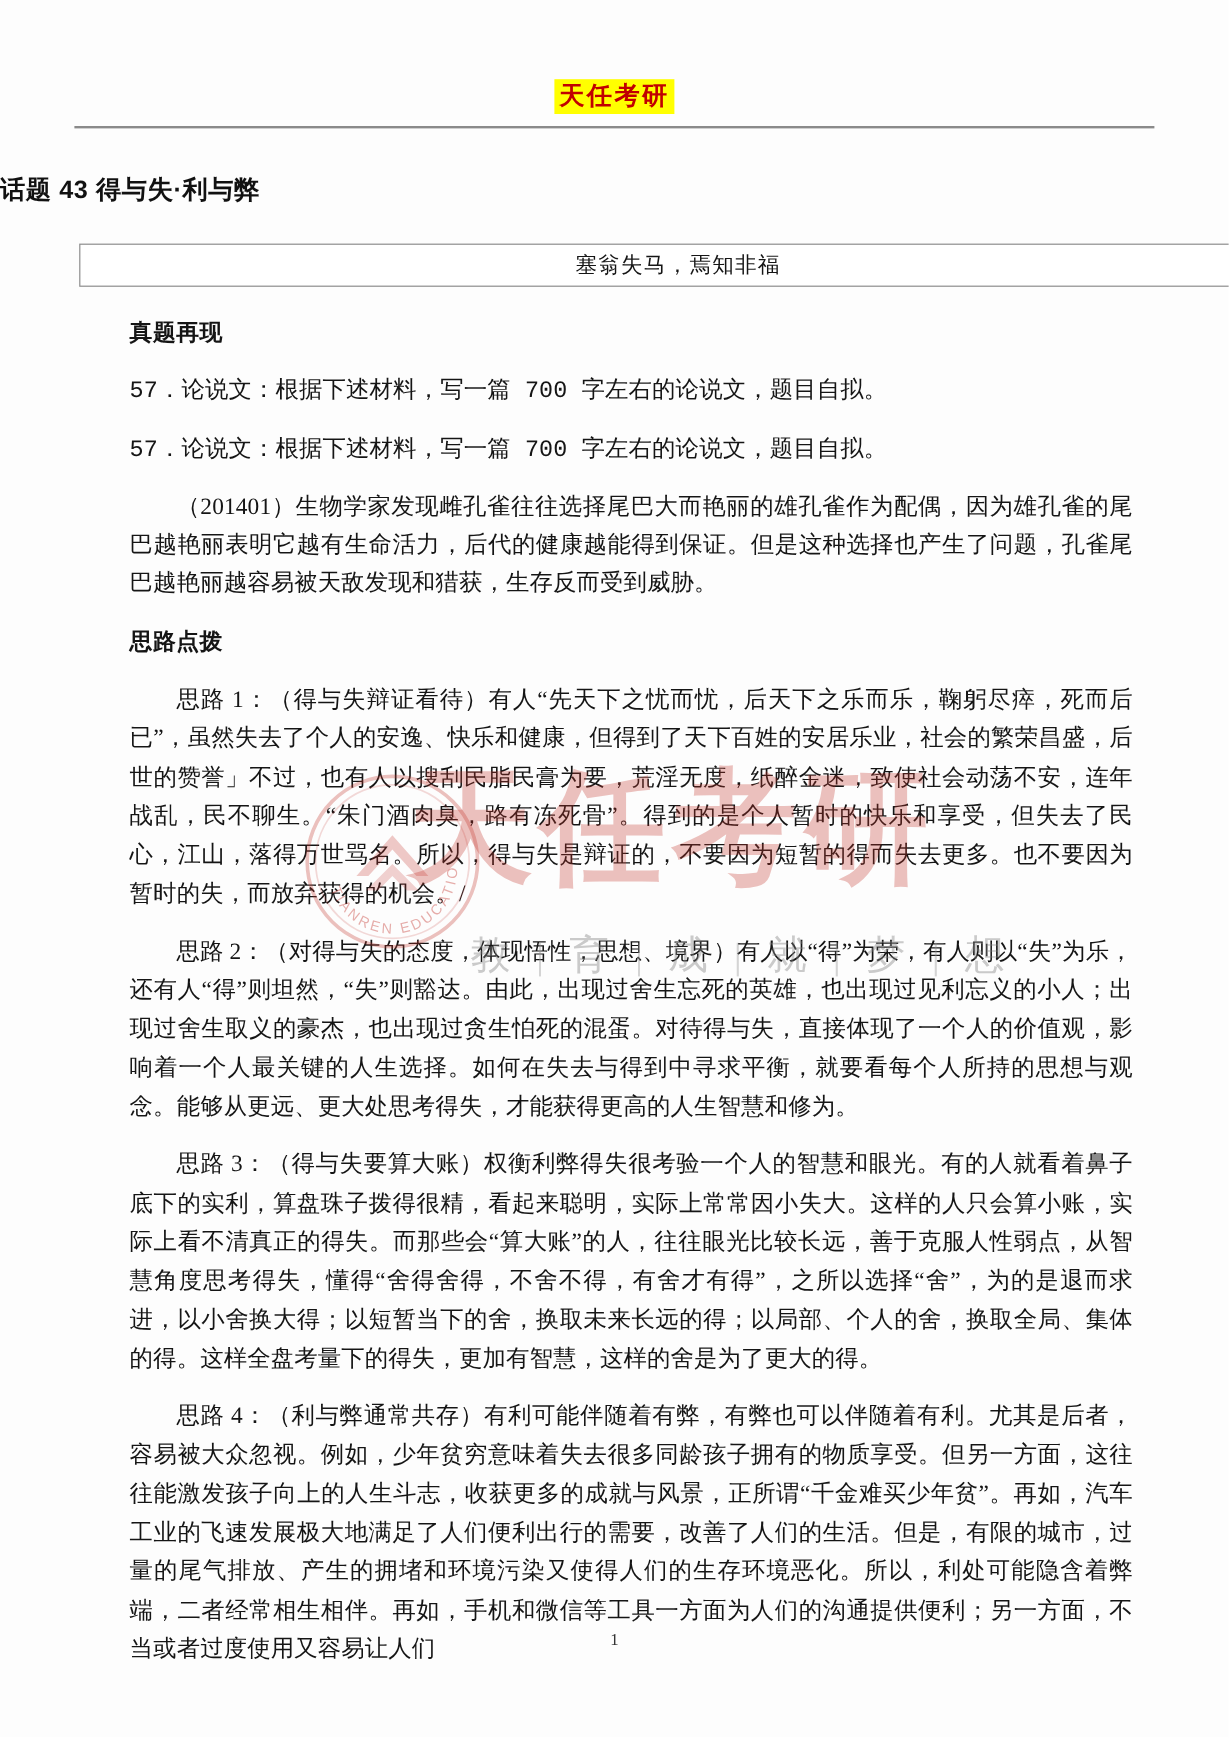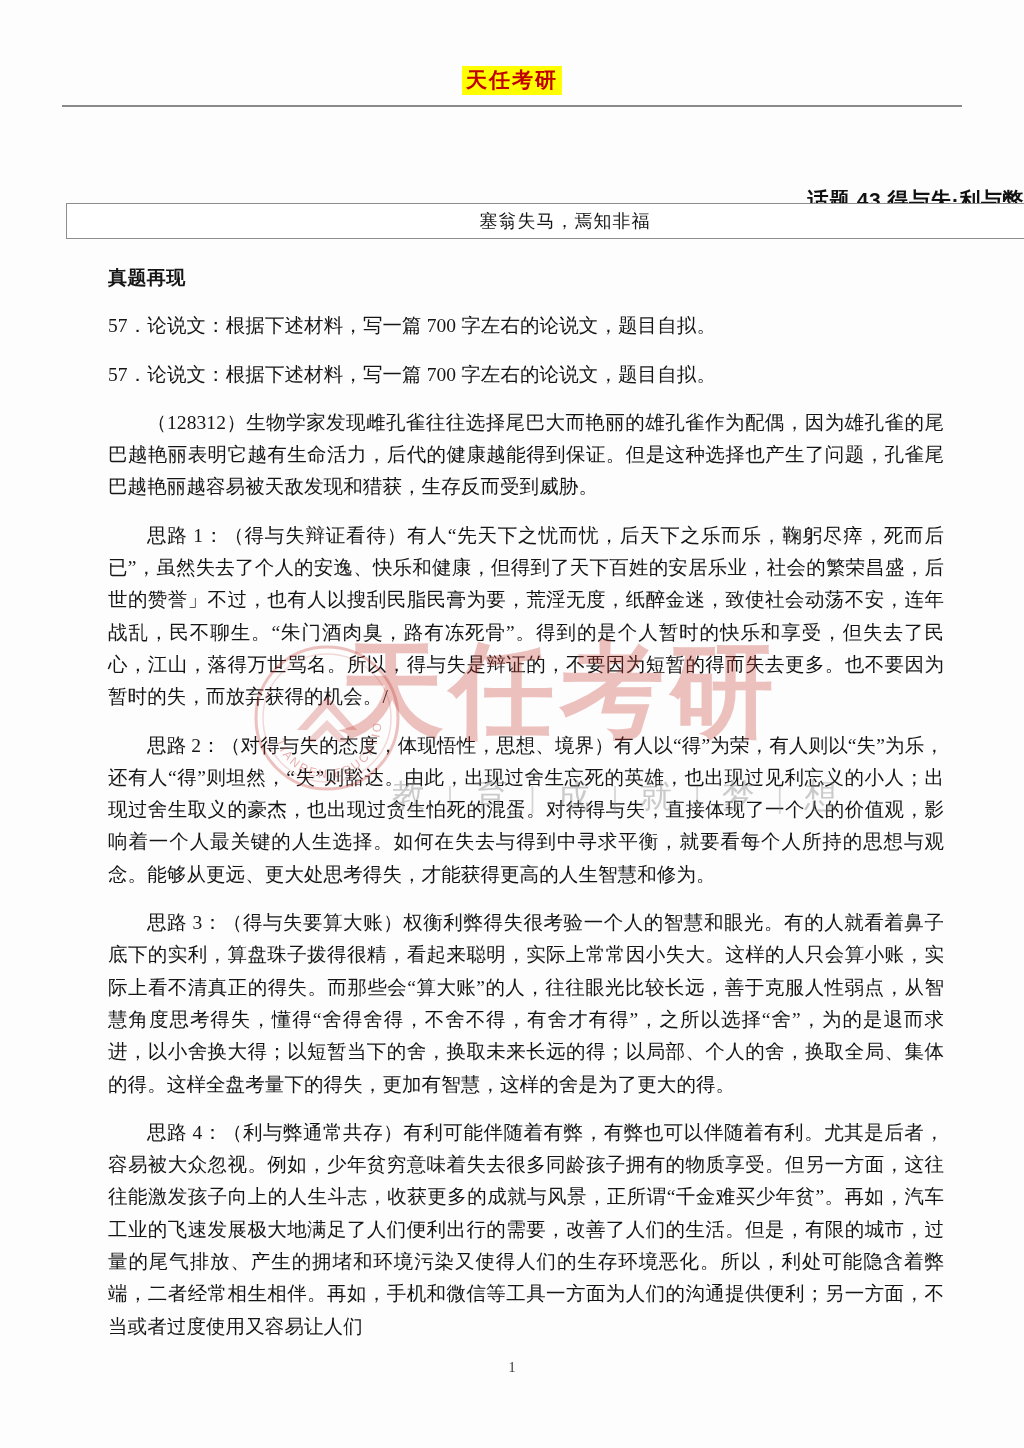--- a/index.html
+++ b/index.html
@@ -50,27 +50,26 @@
     right: 62px;
     height: 2px;
     background: #8a8a8a;
   }
 
   
   .doc-title {
     position: absolute;
     top: 144px;
     left: 0; right: 0;
-    text-align: right;
+    text-align: left;
     font-family: "Liberation Sans", "DejaVu Sans", sans-serif;
     font-weight: bold;
     font-size: 21px;
     letter-spacing: 0.5px;
     color: #111;
-    margin-top: 42px;
   }
 
   
   .quote-box {
     position: absolute;
     top: 203px;
     left: 66px;
     width: 998px;
     height: 36px;
     border: 1px solid #8d8d8d;
@@ -108,20 +107,21 @@
     font-weight: bold;
     font-size: 19px;
     letter-spacing: 0.4px;
     margin: 0;
   }
   .p-indent {
     text-indent: 2em;
   }
   .p-flush {
     text-indent: 0;
+    font-family: Liberation Mono, monospace;
   }
 
   
   .watermark {
     position: absolute;
     left: 0;
     top: 630px;
     width: 1024px;
     height: 200px;
     pointer-events: none;
@@ -209,21 +209,22 @@
     <div class="wm-big">天任考研</div>
     <div class="wm-slogan">
       <span>教</span><span class="bar">｜</span><span>育</span><span class="bar">｜</span><span>成</span><span class="bar">｜</span><span>就</span><span class="bar">｜</span><span>梦</span><span class="bar">｜</span><span>想</span>
     </div>
   </div>
 
   <div class="content">
     <p class="sec-head">真题再现</p>
     <p class="p-flush">57．论说文：根据下述材料，写一篇 700 字左右的论说文，题目自拟。</p>
     <p class="p-flush">57．论说文：根据下述材料，写一篇 700 字左右的论说文，题目自拟。</p>
-    <p class="p-indent">（128312）生物学家发现雌孔雀往往选择尾巴大而艳丽的雄孔雀作为配偶，因为雄孔雀的尾巴越艳丽表明它越有生命活力，后代的健康越能得到保证。但是这种选择也产生了问题，孔雀尾巴越艳丽越容易被天敌发现和猎获，生存反而受到威胁。</p>
+    <p class="p-indent">（201401）生物学家发现雌孔雀往往选择尾巴大而艳丽的雄孔雀作为配偶，因为雄孔雀的尾巴越艳丽表明它越有生命活力，后代的健康越能得到保证。但是这种选择也产生了问题，孔雀尾巴越艳丽越容易被天敌发现和猎获，生存反而受到威胁。</p>
+    <p class="sec-head">思路点拨</p>
     <p class="p-indent">思路 1：（得与失辩证看待）有人“先天下之忧而忧，后天下之乐而乐，鞠躬尽瘁，死而后已”，虽然失去了个人的安逸、快乐和健康，但得到了天下百姓的安居乐业，社会的繁荣昌盛，后世的赞誉」不过，也有人以搜刮民脂民膏为要，荒淫无度，纸醉金迷，致使社会动荡不安，连年战乱，民不聊生。“朱门酒肉臭，路有冻死骨”。得到的是个人暂时的快乐和享受，但失去了民心，江山，落得万世骂名。所以，得与失是辩证的，不要因为短暂的得而失去更多。也不要因为暂时的失，而放弃获得的机会。/</p>
     <p class="p-indent">思路 2：（对得与失的态度，体现悟性，思想、境界）有人以“得”为荣，有人则以“失”为乐，还有人“得”则坦然，“失”则豁达。由此，出现过舍生忘死的英雄，也出现过见利忘义的小人；出现过舍生取义的豪杰，也出现过贪生怕死的混蛋。对待得与失，直接体现了一个人的价值观，影响着一个人最关键的人生选择。如何在失去与得到中寻求平衡，就要看每个人所持的思想与观念。能够从更远、更大处思考得失，才能获得更高的人生智慧和修为。</p>
     <p class="p-indent">思路 3：（得与失要算大账）权衡利弊得失很考验一个人的智慧和眼光。有的人就看着鼻子底下的实利，算盘珠子拨得很精，看起来聪明，实际上常常因小失大。这样的人只会算小账，实际上看不清真正的得失。而那些会“算大账”的人，往往眼光比较长远，善于克服人性弱点，从智慧角度思考得失，懂得“舍得舍得，不舍不得，有舍才有得”，之所以选择“舍”，为的是退而求进，以小舍换大得；以短暂当下的舍，换取未来长远的得；以局部、个人的舍，换取全局、集体的得。这样全盘考量下的得失，更加有智慧，这样的舍是为了更大的得。</p>
     <p class="p-indent">思路 4：（利与弊通常共存）有利可能伴随着有弊，有弊也可以伴随着有利。尤其是后者，容易被大众忽视。例如，少年贫穷意味着失去很多同龄孩子拥有的物质享受。但另一方面，这往往能激发孩子向上的人生斗志，收获更多的成就与风景，正所谓“千金难买少年贫”。再如，汽车工业的飞速发展极大地满足了人们便利出行的需要，改善了人们的生活。但是，有限的城市，过量的尾气排放、产生的拥堵和环境污染又使得人们的生存环境恶化。所以，利处可能隐含着弊端，二者经常相生相伴。再如，手机和微信等工具一方面为人们的沟通提供便利；另一方面，不当或者过度使用又容易让人们</p>
   </div>
 
   <div class="footer">
     <span>1</span>
   </div>
 

